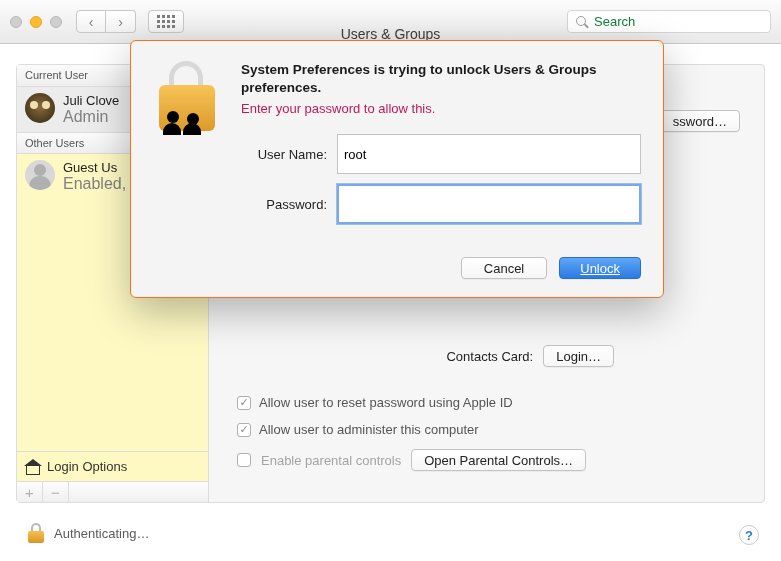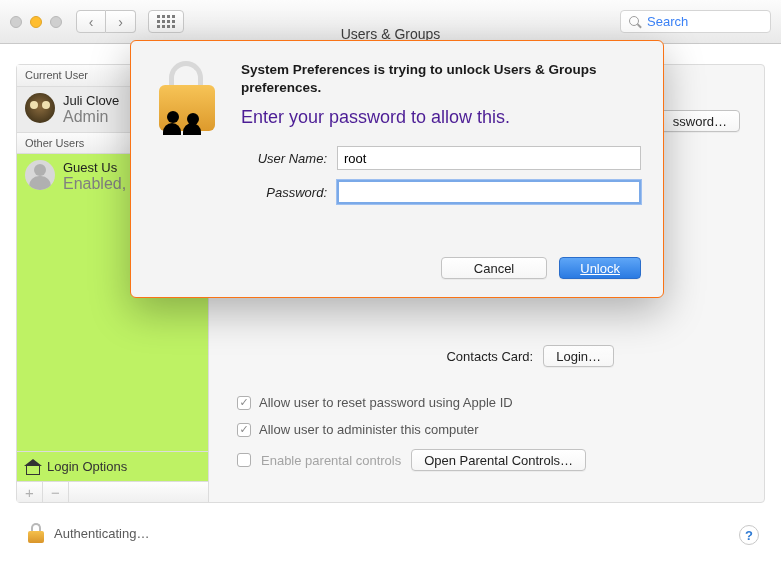--- a/index.html
+++ b/index.html
@@ -19,29 +19,29 @@
   .dot.yellow{background:#ffbd2e;border:1px solid #e0a428;}
   .dot.green{background:#cfcfcf;border:1px solid #b8b8b8;}
   .segbtns{display:flex;margin-right:12px;}
   .segbtn{width:30px;height:23px;background:linear-gradient(#fff,#f1f1f1);border:1px solid #c8c8c8;display:flex;align-items:center;justify-content:center;font-size:14px;color:#7d7d7d;}
   .segbtn:first-child{border-radius:4px 0 0 4px;}
   .segbtn:last-child{border-radius:0 4px 4px 0;border-left:none;}
   .appsbtn{width:36px;height:23px;border:1px solid #c8c8c8;border-radius:4px;background:linear-gradient(#fff,#f1f1f1);display:flex;align-items:center;justify-content:center;margin-right:20px;}
   .appsgrid{display:grid;grid-template-columns:repeat(4,3px);grid-template-rows:repeat(3,3px);gap:2px;}
   .appsgrid span{background:#7d7d7d;width:3px;height:3px;}
   .wintitle{position:absolute;left:0;right:0;text-align:center;font-size:14px;color:#3d3d3d;pointer-events:none;margin-top:24px;}
-  .searchwrap{margin-left:auto;width:151px;height:23px;border:1px solid #d5d5d5;border-radius:4px;background:#fff;display:flex;align-items:center;padding:0 8px;color:#3b82f6;font-size:13px;gap:6px;}
+  .searchwrap{margin-left:auto;width:204px;height:23px;border:1px solid #d5d5d5;border-radius:4px;background:#fff;display:flex;align-items:center;padding:0 8px;color:#15803d;font-size:13px;gap:6px;}
   .sicon{width:12px;height:12px;position:relative;}
   .sicon::before{content:"";position:absolute;width:8px;height:8px;border:1.5px solid #a0a0a0;border-radius:50%;left:0;top:0;}
   .sicon::after{content:"";position:absolute;width:5px;height:1.5px;background:#a0a0a0;transform:rotate(45deg);left:8px;top:9px;}
 
   .mainbg{position:absolute;top:64px;left:16px;right:16px;bottom:58px;background:#f6f6f6;border:1px solid #dcdcdc;border-radius:4px;}
 
   
-  .sidebar{position:absolute;top:0;left:0;width:192px;bottom:0;border-right:1px solid #dcdcdc;background:#bef264;}
+  .sidebar{position:absolute;top:0;left:0;width:192px;bottom:0;border-right:1px solid #dcdcdc;background:#fef9c3;}
   .sbhead{height:22px;background:linear-gradient(#fbfbfb,#efefef);border-bottom:1px solid #dcdcdc;font-size:11px;color:#555;padding:4px 8px 0 8px;}
   .userrow{display:flex;padding:6px 8px;gap:8px;}
   .userrow.sel{background:#ececec;}
   .avatar{width:30px;height:30px;border-radius:50%;background:#ccc;overflow:hidden;flex:none;}
   .avatar.owl{background:radial-gradient(circle at 50% 45%, #8b6b3e 0%, #4a3a1e 70%);position:relative;}
   .avatar.owl::before,.avatar.owl::after{content:"";position:absolute;width:8px;height:8px;background:#f0e0b0;border-radius:50%;top:8px;}
   .avatar.owl::before{left:5px;} .avatar.owl::after{right:5px;}
   .avatar.guest{background:#d8d8d8;position:relative;}
   .avatar.guest::before{content:"";position:absolute;width:12px;height:12px;background:#b0b0b0;border-radius:50%;left:9px;top:4px;}
   .avatar.guest::after{content:"";position:absolute;width:22px;height:14px;background:#b0b0b0;border-radius:10px 10px 0 0;left:4px;top:16px;}
@@ -75,29 +75,29 @@
   
   .dialog{position:absolute;left:130px;top:40px;width:534px;height:258px;background:#f4f4f4;border:1px solid #f97316;border-radius:6px;box-shadow:0 14px 40px rgba(0,0,0,0.28);padding:20px 22px;}
   .dlock{position:absolute;left:22px;top:20px;width:68px;height:74px;}
   .bigshackle{position:absolute;left:16px;top:0;width:34px;height:30px;border:5px solid #d8d8d8;border-bottom:none;border-radius:18px 18px 0 0;}
   .bigbody{position:absolute;left:6px;top:24px;width:56px;height:46px;background:linear-gradient(#f7c457,#dd9a2c);border-radius:6px;}
   .sil{position:absolute;left:10px;bottom:0;width:48px;height:24px;}
   .silhead{position:absolute;width:12px;height:12px;background:#000;border-radius:50%;}
   .silbody{position:absolute;width:18px;height:12px;background:#000;border-radius:10px 10px 0 0;bottom:0;}
   .dtext{margin-left:88px;}
   .dtitle{font-size:13.5px;font-weight:700;color:#1a1a1a;line-height:1.35;}
-  .dsub{font-size:18px;color:#4c1d95;margin-top:10px;}
+  .dsub{font-size:13px;color:#be185d;margin-top:4px;}
   .drow{display:flex;align-items:center;margin-top:18px;}
-  .dlbl{width:96px;text-align:right;font-size:13px;color:#222;padding-right:10px;font-style:italic;}
-  .dinput{flex:1;height:24px;border:1px solid #c4c4c4;border-radius:0;background:#fff;font-size:13px;padding:0 6px;outline:none;}
+  .dlbl{width:96px;text-align:right;font-size:13px;color:#222;padding-right:10px;}
+  .dinput{flex:1;height:40px;border:1px solid #c4c4c4;border-radius:0;background:#fff;font-size:13px;padding:0 6px;outline:none;}
   .dinput.focus{border:2.5px solid #7aa9e8;box-shadow:0 0 0 1px #9dbff0;}
   .dbtns{position:absolute;right:22px;bottom:18px;display:flex;gap:12px;}
   .primary{background:linear-gradient(#5ea6f7,#2a7ae2);border:1px solid #2a6dca;color:#fff;text-decoration:underline;}
   .primary.macbtn{padding:0 20px;}
-  .macbtn.cancel{padding:0 32px;}
+  .macbtn.cancel{padding:0 22px;}
 </style>
 </head>
 <body>
 
 <div class="toolbar">
   <div class="traffic">
     <div class="dot red"></div>
     <div class="dot yellow"></div>
     <div class="dot green"></div>
   </div>

